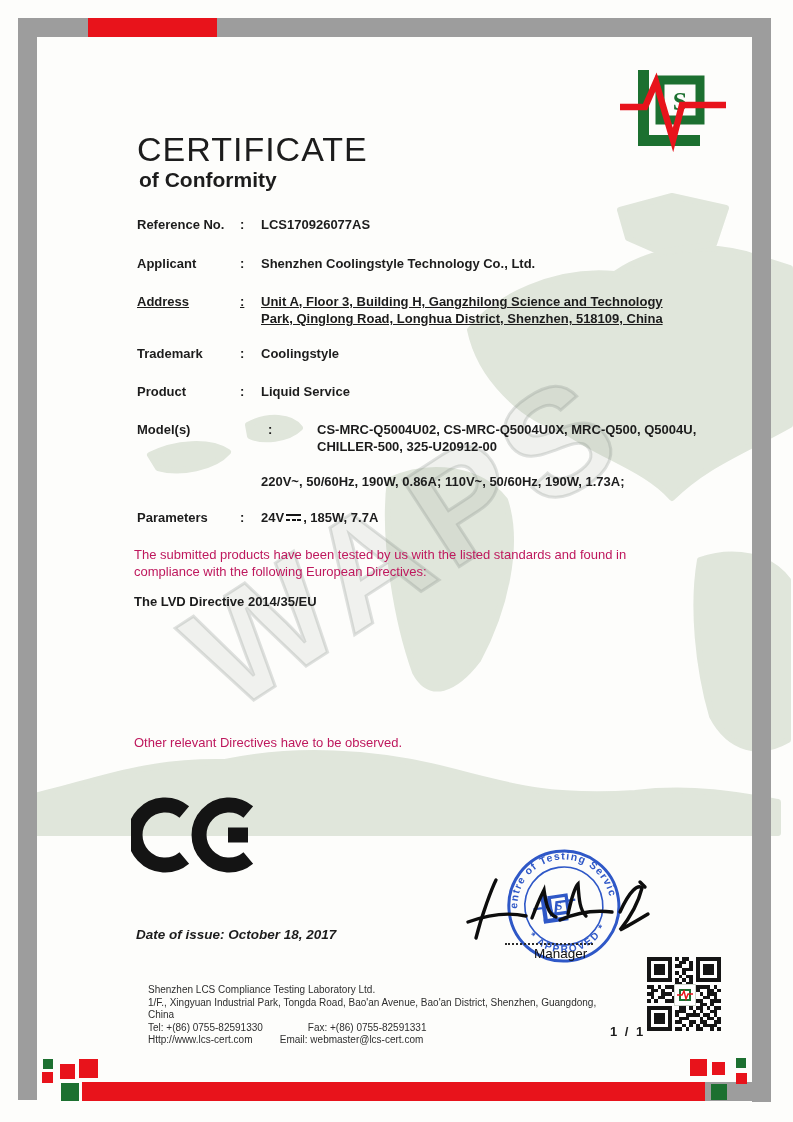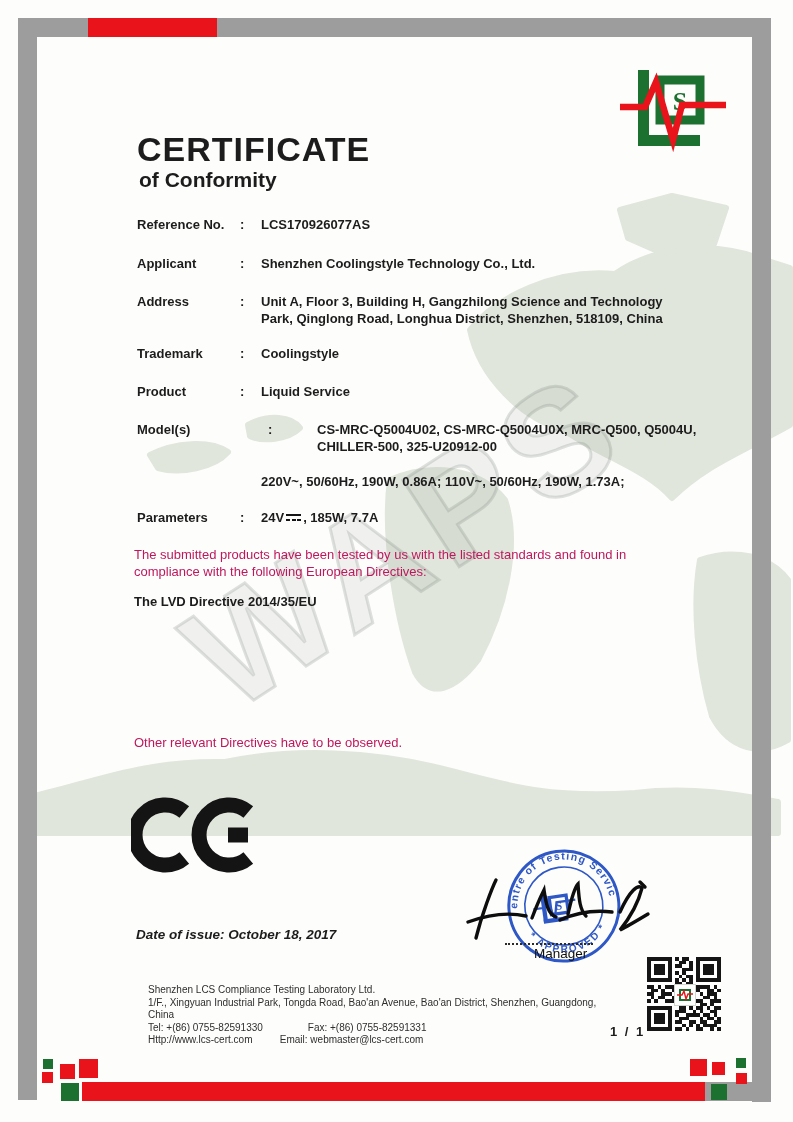--- a/index.html
+++ b/index.html
@@ -15,21 +15,21 @@
              pointer-events:none;}
 
   
   .bar{position:absolute;z-index:2;}
   .gray{background:#9d9d9d;}
   .red{background:#e8131b;}
   .green{background:#1c7030;}
   .sq{position:absolute;z-index:3;}
 
   
-  .title-main{position:absolute;left:137px;top:130px;font-size:34px;font-weight:700;letter-spacing:1px;z-index:3;}
+  .title-main{position:absolute;left:137px;top:130px;font-size:34px;font-weight:400;letter-spacing:1px;z-index:3;}
   .title-sub{position:absolute;left:139px;top:168px;font-size:21px;font-weight:700;z-index:3;}
   .lcs-logo{position:absolute;left:618px;top:60px;z-index:3;}
 
   
   .f-row{position:absolute;left:137px;display:flex;font-weight:700;font-size:13px;line-height:17px;z-index:3;}
   .f-label{width:103px;flex:none;}
   .f-colon{width:21px;flex:none;}
   .f-value{width:436px;}
   .dc{display:inline-block;width:15px;margin:0 2px;vertical-align:1px;}
   .dc i{display:block;height:2.4px;background:#151515;}
@@ -117,21 +117,21 @@
   <div class="f-row" style="top:216px;">
     <span class="f-label">Reference No.</span>
     <span class="f-colon">:</span>
     <span class="f-value">LCS170926077AS</span>
   </div>
   <div class="f-row" style="top:255px;">
     <span class="f-label">Applicant</span>
     <span class="f-colon">:</span>
     <span class="f-value">Shenzhen Coolingstyle Technology Co., Ltd.</span>
   </div>
-  <div class="f-row" style="top:293px;">
+  <div class="f-row" style="top:293px;text-decoration:underline;">
     <span class="f-label">Address</span>
     <span class="f-colon">:</span>
     <span class="f-value">Unit A, Floor 3, Building H, Gangzhilong Science and Technology Park, Qinglong Road, Longhua District, Shenzhen, 518109, China</span>
   </div>
   <div class="f-row" style="top:345px;">
     <span class="f-label">Trademark</span>
     <span class="f-colon">:</span>
     <span class="f-value">Coolingstyle</span>
   </div>
   <div class="f-row" style="top:383px;">

